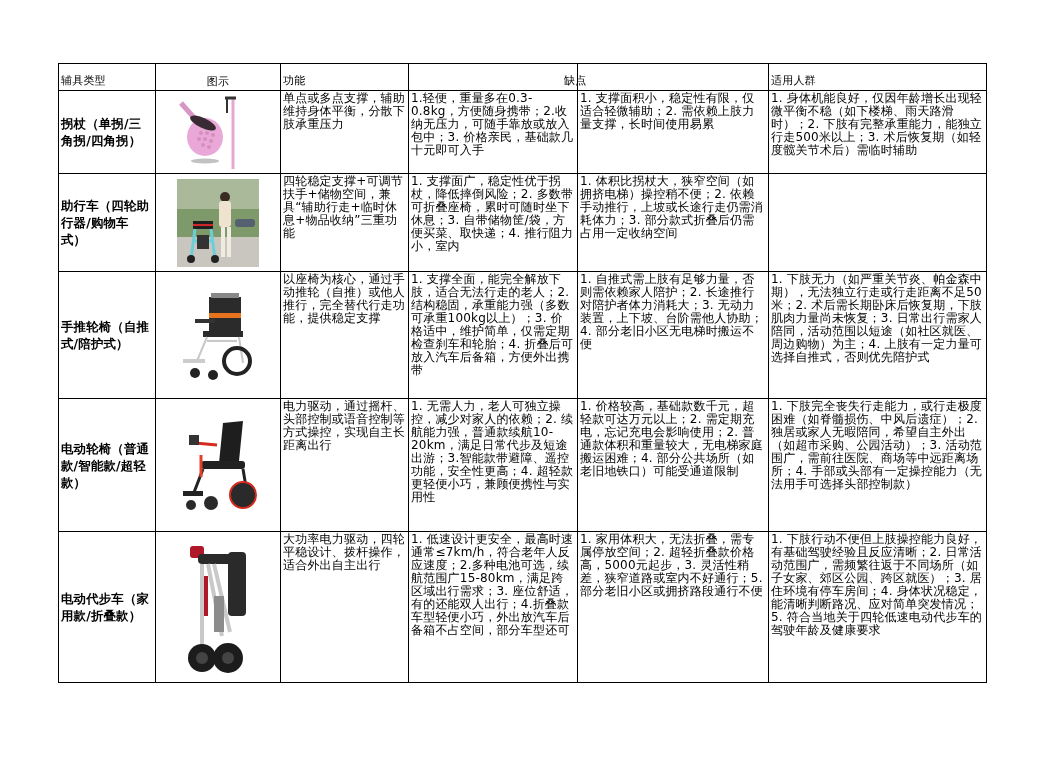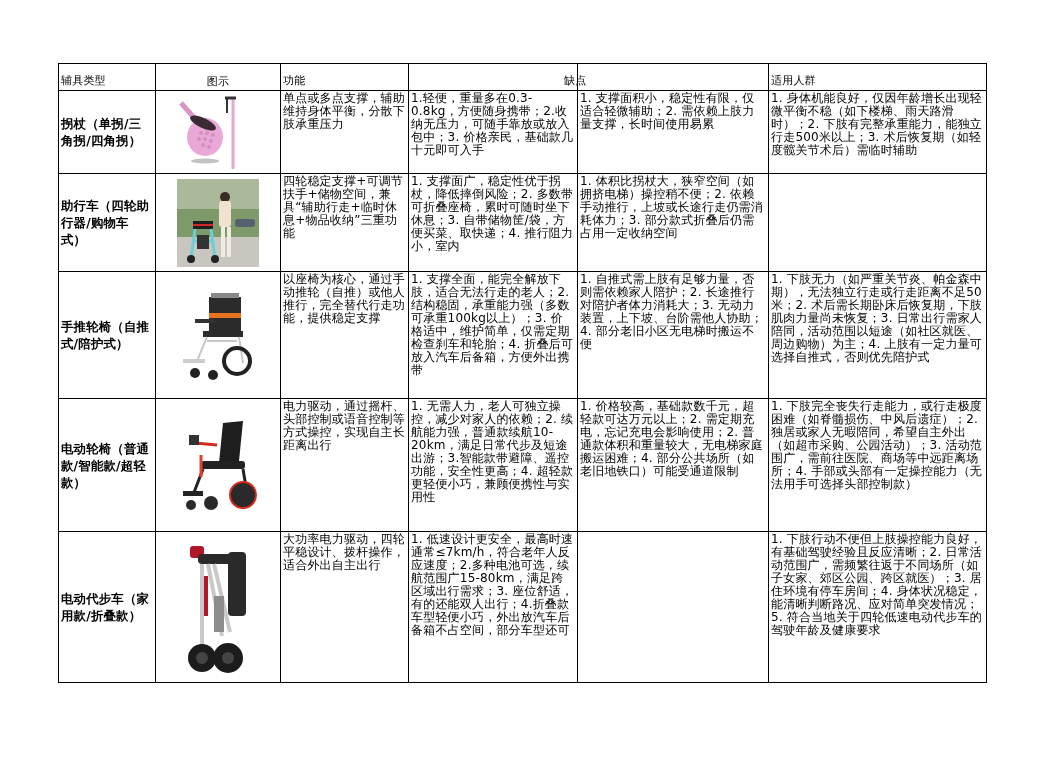--- a/index.html
+++ b/index.html
@@ -142,14 +142,15 @@
       <rect x="26" y="40" width="4" height="40" fill="#b0182a"></rect>
       <rect x="36" y="60" width="10" height="36" fill="#8c8c8c"></rect>
       <circle cx="24" cy="122" r="14" fill="#1c1c1c"></circle>
       <circle cx="50" cy="122" r="15" fill="#1c1c1c"></circle>
       <circle cx="24" cy="122" r="6" fill="#444"></circle>
       <circle cx="50" cy="122" r="6" fill="#444"></circle>
     </svg>
   </div>
   <div class="cell pad" style="left:222px;top:468px;width:127px;height:150px">大功率电力驱动，四轮平稳设计、拨杆操作，适合外出自主出行</div>
   <div class="cell pad" style="left:350px;top:468px;width:168px;height:150px">1. 低速设计更安全，最高时速通常≤7km/h，符合老年人反应速度；2.多种电池可选，续航范围广15-80km，满足跨区域出行需求；3. 座位舒适，有的还能双人出行；4.折叠款车型轻便小巧，外出放汽车后备箱不占空间，部分车型还可</div>
+  <div class="cell pad" style="left:519px;top:468px;width:190px;height:150px">1. 家用体积大，无法折叠，需专属停放空间；2. 超轻折叠款价格高，5000元起步，3. 灵活性稍差，狭窄道路或室内不好通行；5. 部分老旧小区或拥挤路段通行不便</div>
   <div class="cell pad" style="left:710px;top:468px;width:217px;height:150px">1. 下肢行动不便但上肢操控能力良好，有基础驾驶经验且反应清晰；2. 日常活动范围广，需频繁往返于不同场所（如子女家、郊区公园、跨区就医）；3. 居住环境有停车房间；4. 身体状况稳定，能清晰判断路况、应对简单突发情况；5. 符合当地关于四轮低速电动代步车的驾驶年龄及健康要求</div>
 </div>
 
 </body></html>

